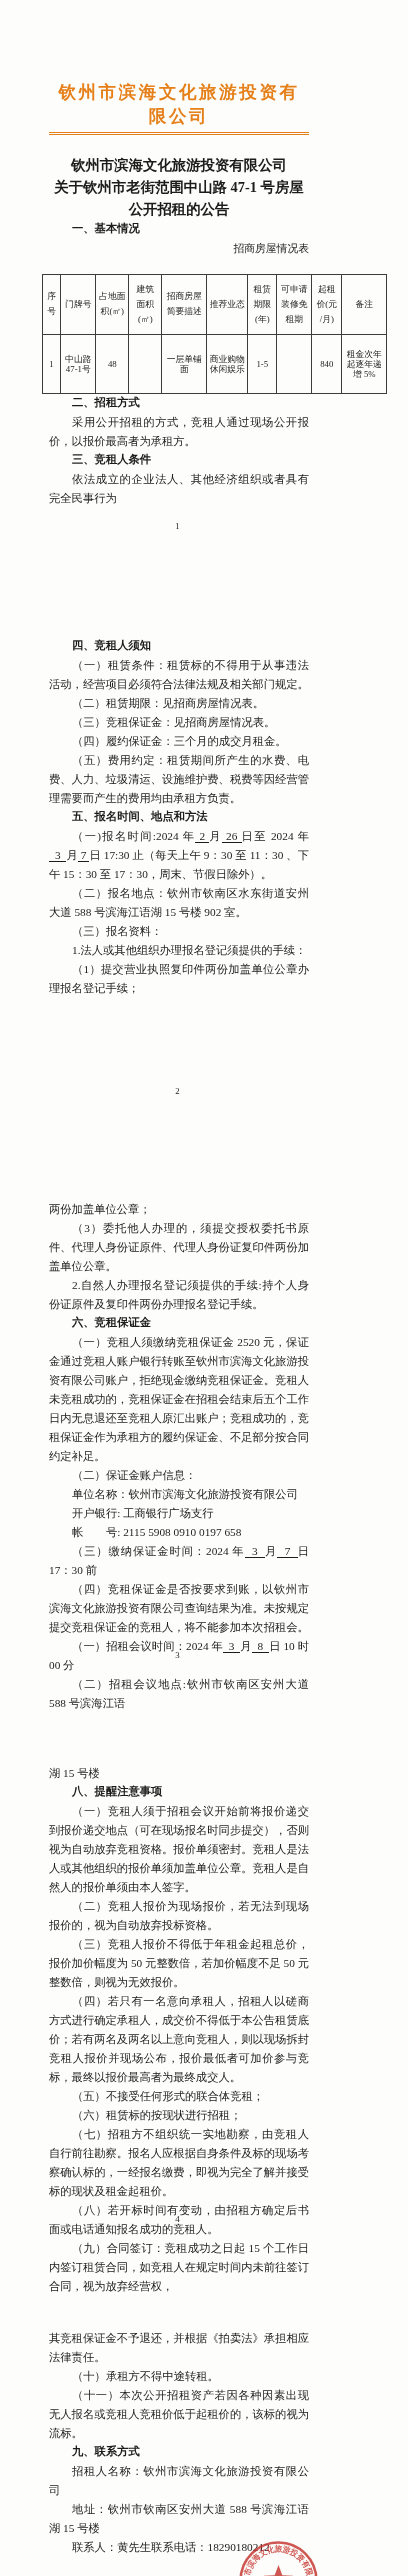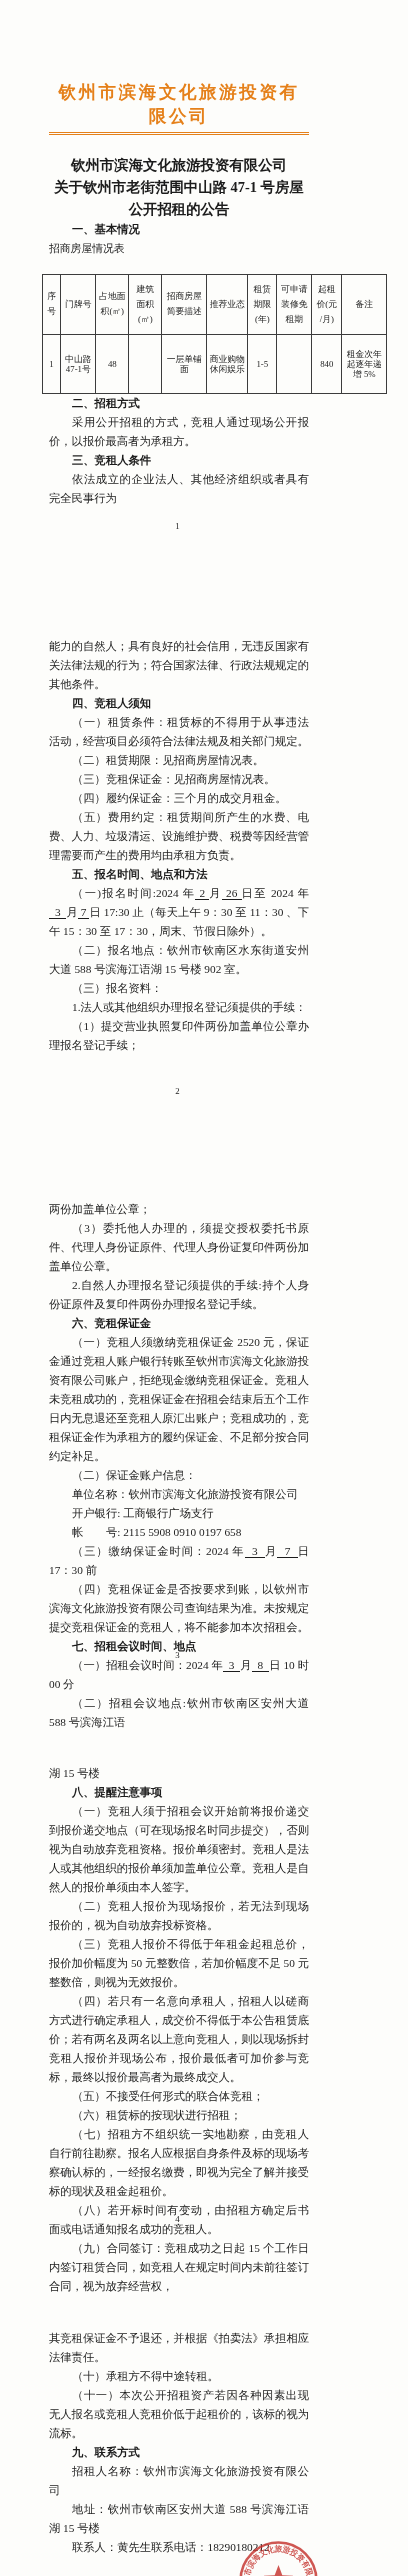--- a/index.html
+++ b/index.html
@@ -16,22 +16,22 @@
   .pg4{top:1693px;height:564px;}
   .pg5{top:2258px;height:565px;}
   .content{margin:0 46px 0 49px;}
   .pad2{padding-top:72px;}
   .pad3,.pad5{padding-top:71px;}
   .pad4{padding-top:71px;}
 
   .para{margin:0;font-size:11.3px;line-height:19px;text-align:justify;}
   .ind{text-indent:23px;}
   .cont{text-indent:0;}
-  .h{font-weight:bold;font-family:Liberation Serif, serif;}
-  .center{text-align:left;}
+  .h{font-weight:bold;font-family:Liberation Mono, monospace;}
+  .center{text-align:right;}
   .u{border-bottom:1px solid #1c1c1c;white-space:pre;}
 
   
   .lh-title{margin:80px 0 0;font-size:17.5px;line-height:24px;font-weight:bold;
     color:#e5801a;text-align:center;letter-spacing:2.6px;}
   .lh-rule{margin-top:3.6px;height:1.5px;border-top:1.5px solid #e5801a;border-bottom:1px solid #e5801a;}
   .doc-title{margin:18.5px 0 0;text-align:center;font-weight:bold;font-size:14.4px;line-height:22px;}
   .intro{margin-top:12px;}
   .tbl-title{font-size:10.8px;}
 
@@ -127,21 +127,20 @@
       <p class="para ind h">二、招租方式</p>
       <p class="para ind">采用公开招租的方式，竞租人通过现场公开报价，以报价最高者为承租方。</p>
       <p class="para ind h">三、竞租人条件</p>
       <p class="para ind">依法成立的企业法人、其他经济组织或者具有完全民事行为</p>
     </div>
     <p class="page-no">1</p>
   </section>
 
   <section class="page pg2">
     <div class="content pad2">
-      <p class="para cont">能力的自然人；具有良好的社会信用，无违反国家有关法律法规的行为；符合国家法律、行政法规规定的其他条件。</p>
       <p class="para ind h">四、竞租人须知</p>
       <p class="para ind">（一）租赁条件：租赁标的不得用于从事违法活动，经营项目必须符合法律法规及相关部门规定。</p>
       <p class="para ind">（二）租赁期限：见招商房屋情况表。</p>
       <p class="para ind">（三）竞租保证金：见招商房屋情况表。</p>
       <p class="para ind">（四）履约保证金：三个月的成交月租金。</p>
       <p class="para ind">（五）费用约定：租赁期间所产生的水费、电费、人力、垃圾清运、设施维护费、税费等因经营管理需要而产生的费用均由承租方负责。</p>
       <p class="para ind h">五、报名时间、地点和方法</p>
       <p class="para ind"><span>（一)报名时间:2024 年</span><span class="u"> 2 </span><span>月</span><span class="u"> 26 </span><span>日至 2024 年</span><span class="u">  3  </span><span>月</span><span class="u"> 7 </span><span>日 17:30 止（每天上午 9：30 至 11：30 、下午 15：30 至 17：30，周末、节假日除外）。</span></p>
       <p class="para ind">（二）报名地点：钦州市钦南区水东街道安州大道 588 号滨海江语湖 15 号楼 902 室。</p>
       <p class="para ind">（三）报名资料：</p>
@@ -157,21 +156,20 @@
       <p class="para ind">（3）委托他人办理的，须提交授权委托书原件、代理人身份证原件、代理人身份证复印件两份加盖单位公章。</p>
       <p class="para ind">2.自然人办理报名登记须提供的手续:持个人身份证原件及复印件两份办理报名登记手续。</p>
       <p class="para ind h">六、竞租保证金</p>
       <p class="para ind">（一）竞租人须缴纳竞租保证金 2520 元，保证金通过竞租人账户银行转账至钦州市滨海文化旅游投资有限公司账户，拒绝现金缴纳竞租保证金。竞租人未竞租成功的，竞租保证金在招租会结束后五个工作日内无息退还至竞租人原汇出账户；竞租成功的，竞租保证金作为承租方的履约保证金、不足部分按合同约定补足。</p>
       <p class="para ind">（二）保证金账户信息：</p>
       <p class="para ind">单位名称：钦州市滨海文化旅游投资有限公司</p>
       <p class="para ind">开户银行: 工商银行广场支行</p>
       <p class="para ind">帐　　号: 2115 5908 0910 0197 658</p>
       <p class="para ind"><span>（三）缴纳保证金时间：2024 年</span><span class="u">  3  </span><span>月</span><span class="u">  7  </span><span>日 17：30 前</span></p>
       <p class="para ind">（四）竞租保证金是否按要求到账，以钦州市滨海文化旅游投资有限公司查询结果为准。未按规定提交竞租保证金的竞租人，将不能参加本次招租会。</p>
-      <p class="para ind h">七、招租会议时间、地点</p>
       <p class="para ind"><span>（一）招租会议时间：2024 年</span><span class="u">  3  </span><span>月</span><span class="u">  8  </span><span>日 10 时 00 分</span></p>
       <p class="para ind">（二）招租会议地点:钦州市钦南区安州大道 588 号滨海江语</p>
     </div>
     <p class="page-no">3</p>
   </section>
 
   <section class="page pg4">
     <div class="content pad4">
       <p class="para cont">湖 15 号楼</p>
       <p class="para ind h">八、提醒注意事项</p>

